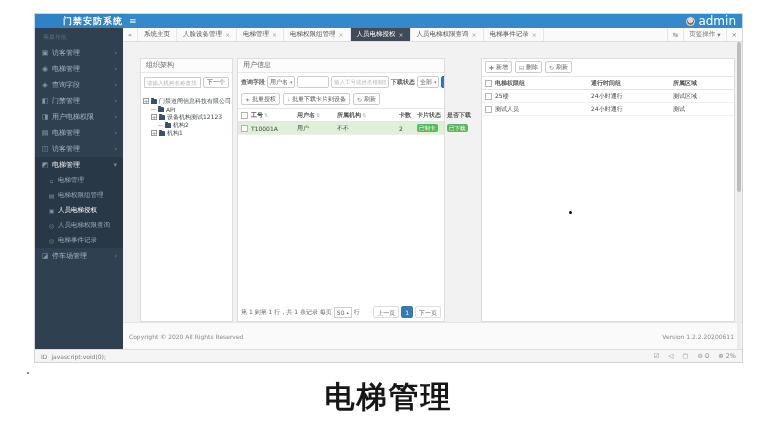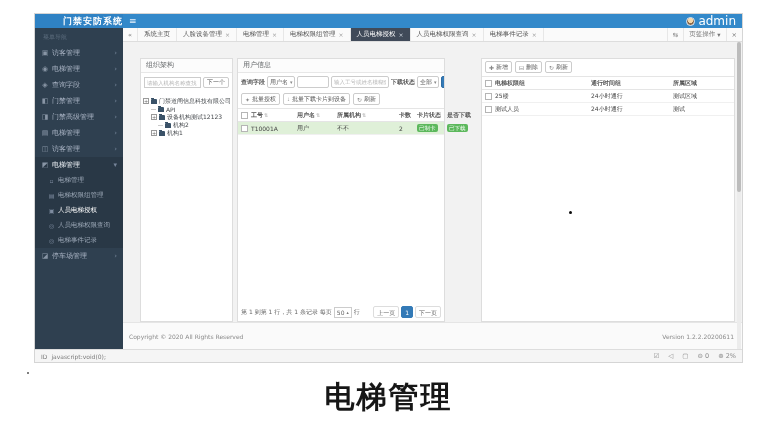--- a/index.html
+++ b/index.html
@@ -144,21 +144,21 @@
       <span>查询字段</span>
       <span class="chev">›</span>
     </div>
     <div class="side-item">
       <span class="icon">◧</span>
       <span>门禁管理</span>
       <span class="chev">›</span>
     </div>
     <div class="side-item">
       <span class="icon">◨</span>
-      <span>门禁高级管理</span>
+      <span>用户电梯权限</span>
       <span class="chev">›</span>
     </div>
     <div class="side-item">
       <span class="icon">▤</span>
       <span>电梯管理</span>
       <span class="chev">›</span>
     </div>
     <div class="side-item">
       <span class="icon">◫</span>
       <span>访客管理</span>

